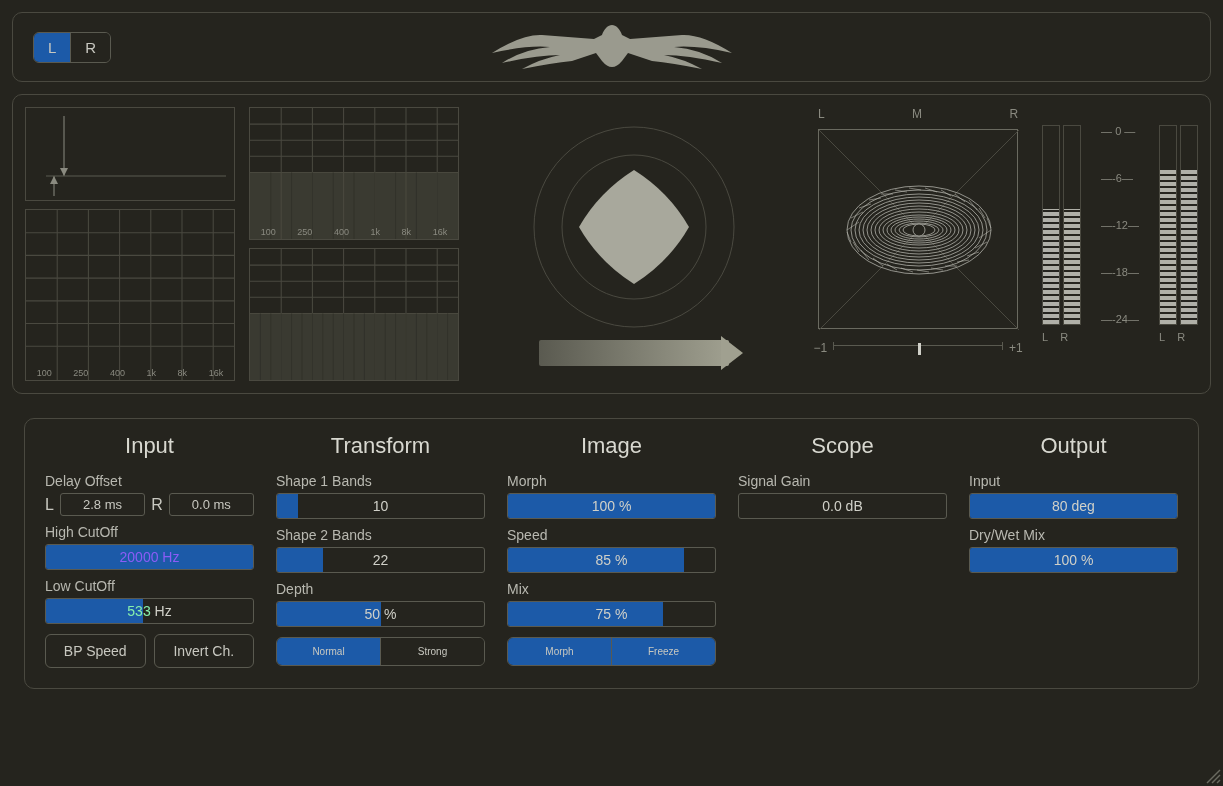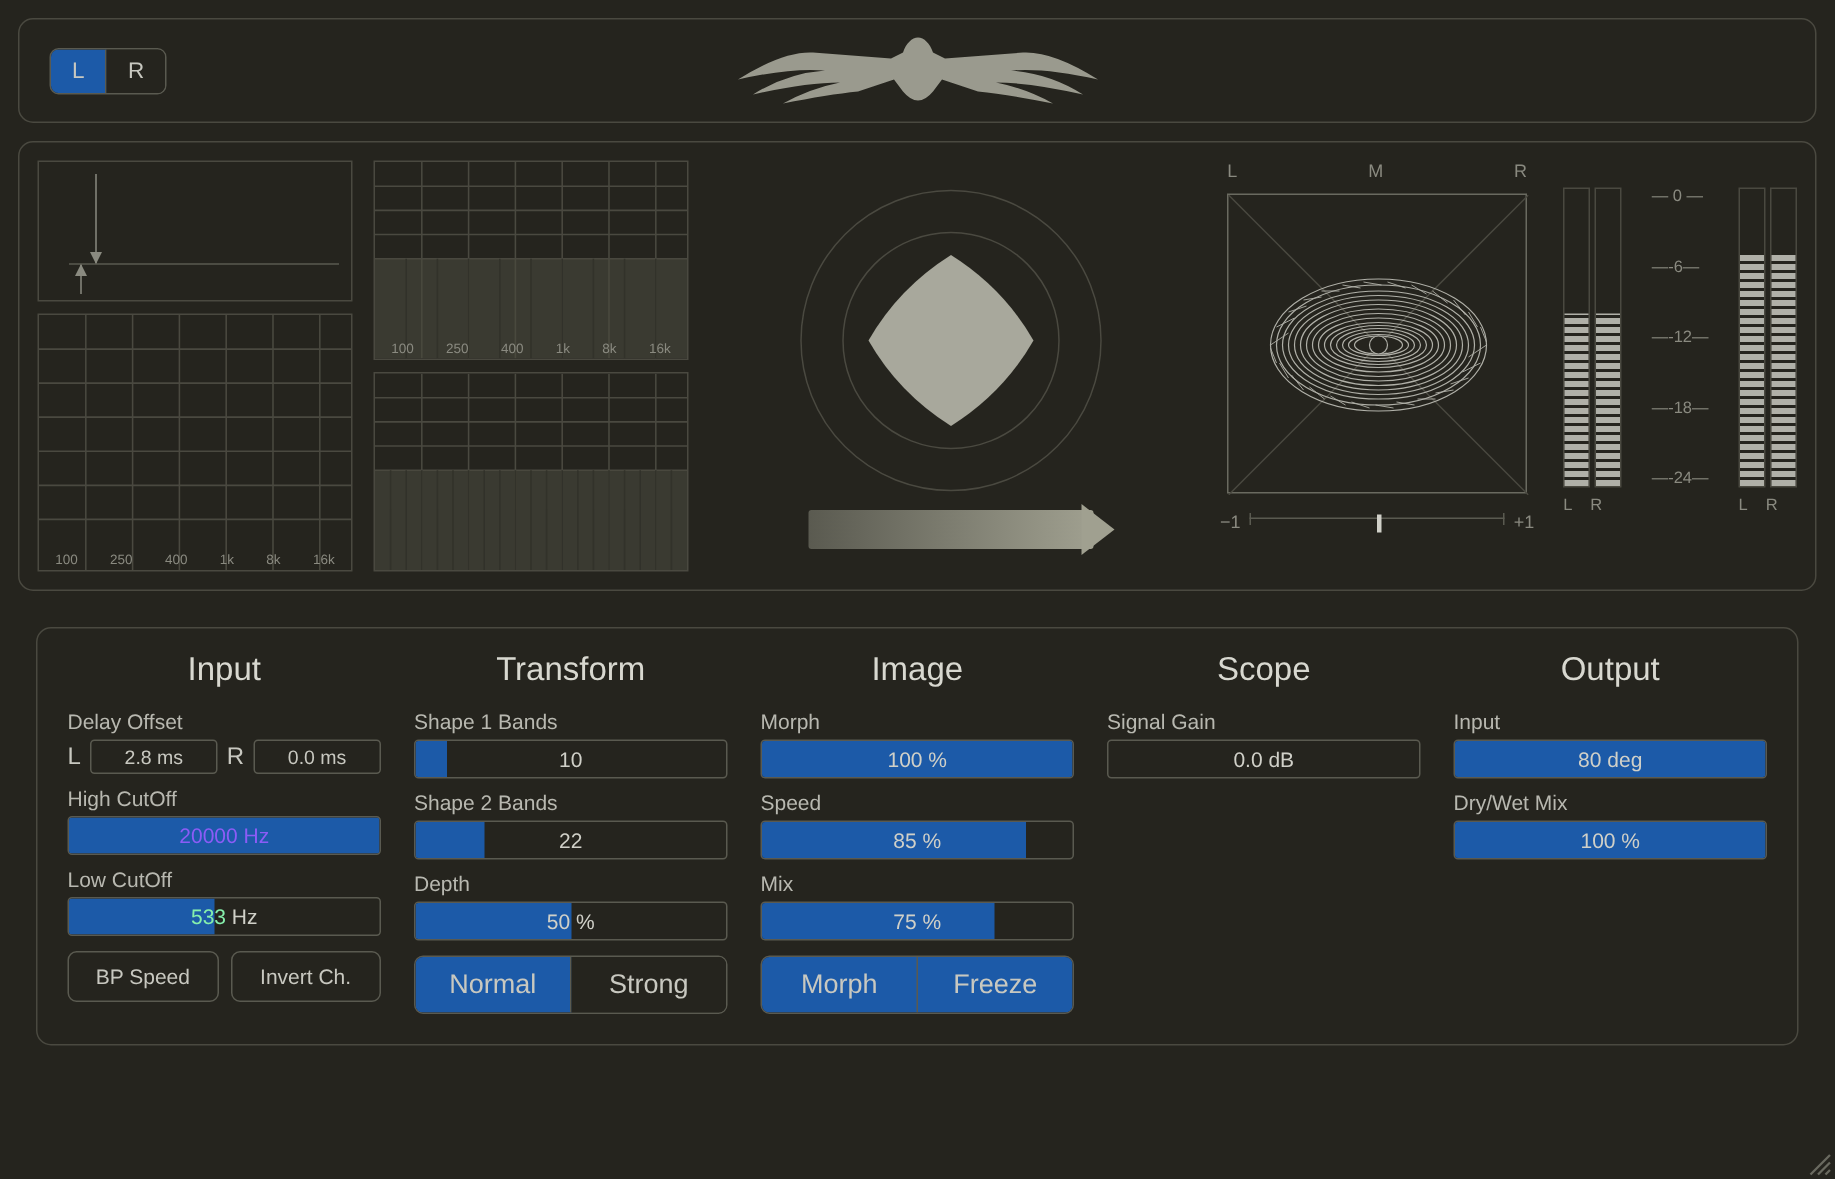--- a/index.html
+++ b/index.html
@@ -242,21 +242,21 @@
     border-radius: 6px;
     overflow: hidden;
     margin-top: 10px;
   }
   .toggle-pair button {
     flex: 1;
     border: none;
     padding: 8px 0;
     background: #25241e;
     color: #c8c8c0;
-    font-size: 18px;
+    font-size: 10px;
     cursor: pointer;
     border-right: 1px solid #5a5a50;
   }
   .toggle-pair button:last-child { border-right: none; }
   .toggle-pair button.active { background: #1c5aa8; }
   .balance-track {
     width: 200px;
     height: 14px;
     border-top: 1px solid #5a5a50;
     position: relative;

